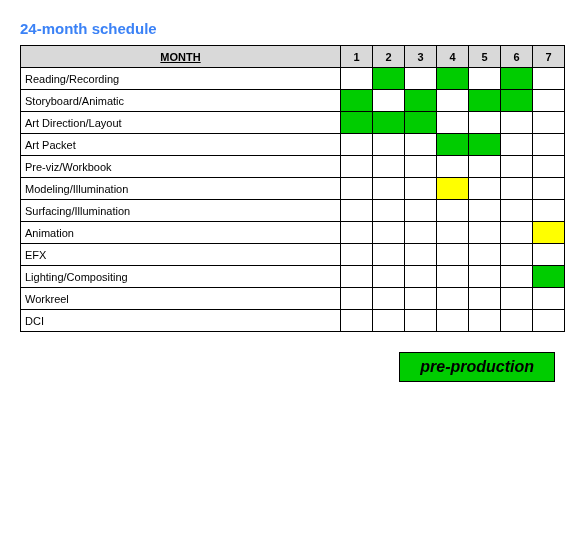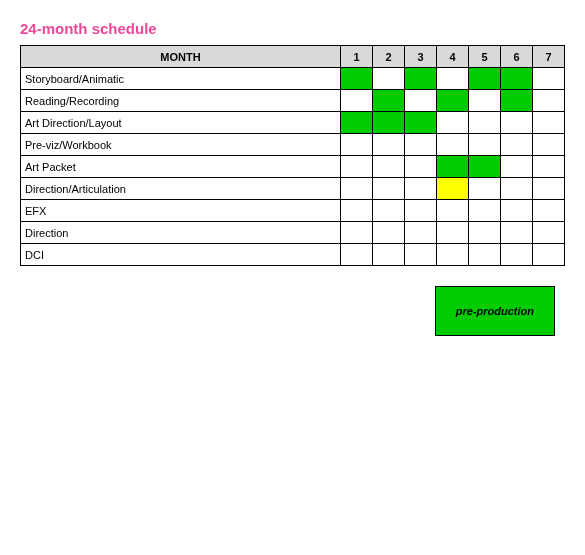--- a/index.html
+++ b/index.html
@@ -8,21 +8,21 @@
       font-family: Arial, sans-serif;
       font-size: 12px;
       padding: 20px;
       width: 585px;
       min-height: 555px;
     }
     h2 {
       font-size: 15px;
       font-weight: bold;
       margin-bottom: 8px;
-      color: #ec4899;
+      color: #3b82f6;
     }
     table {
       border-collapse: collapse;
       width: 100%;
     }
     th, td {
       border: 1px solid #000;
       text-align: center;
       padding: 2px 4px;
       height: 22px;
@@ -45,118 +45,148 @@
     td.empty { background: #fff; }
     .legend-area {
       margin-top: 20px;
       display: flex;
       justify-content: flex-end;
       padding-right: 10px;
     }
     .legend-box {
       background: #00cc00;
       border: 1px solid #000;
-      padding: 18px 20px;
-      font-size: 11px;
+      padding: 5px 20px;
+      font-size: 16px;
       font-style: italic;
       font-weight: bold;
       color: #000;
     }
   </style>
 </head>
 <body>
 
 <h2>24-month schedule</h2>
 
 <table>
   <thead>
     <tr>
-    <th style="min-width: 155px;">MONTH</th>
+    <th style="min-width: 155px; text-decoration: underline;">MONTH</th>
         <th style="width: 32px;">1</th>
         <th style="width: 32px;">2</th>
         <th style="width: 32px;">3</th>
         <th style="width: 32px;">4</th>
         <th style="width: 32px;">5</th>
         <th style="width: 32px;">6</th>
         <th style="width: 32px;">7</th>
       </tr>
   </thead>
   <tbody id="table-body">
   <tr>
+        <td class="row-label">Reading/Recording</td>
+        <td class="empty"></td>
+        <td class="green"></td>
+        <td class="empty"></td>
+        <td class="green"></td>
+        <td class="empty"></td>
+        <td class="green"></td>
+        <td class="empty"></td>
+      </tr>
+      <tr>
         <td class="row-label">Storyboard/Animatic</td>
         <td class="green"></td>
         <td class="empty"></td>
         <td class="green"></td>
         <td class="empty"></td>
         <td class="green"></td>
         <td class="green"></td>
         <td class="empty"></td>
       </tr>
       <tr>
-        <td class="row-label">Reading/Recording</td>
-        <td class="empty"></td>
-        <td class="green"></td>
-        <td class="empty"></td>
-        <td class="green"></td>
-        <td class="empty"></td>
-        <td class="green"></td>
-        <td class="empty"></td>
-      </tr>
-      <tr>
         <td class="row-label">Art Direction/Layout</td>
         <td class="green"></td>
         <td class="green"></td>
         <td class="green"></td>
         <td class="empty"></td>
         <td class="empty"></td>
         <td class="empty"></td>
         <td class="empty"></td>
       </tr>
       <tr>
+        <td class="row-label">Art Packet</td>
+        <td class="empty"></td>
+        <td class="empty"></td>
+        <td class="empty"></td>
+        <td class="green"></td>
+        <td class="green"></td>
+        <td class="empty"></td>
+        <td class="empty"></td>
+      </tr>
+      <tr>
         <td class="row-label">Pre-viz/Workbook</td>
         <td class="empty"></td>
         <td class="empty"></td>
         <td class="empty"></td>
         <td class="empty"></td>
         <td class="empty"></td>
         <td class="empty"></td>
         <td class="empty"></td>
       </tr>
       <tr>
-        <td class="row-label">Art Packet</td>
-        <td class="empty"></td>
-        <td class="empty"></td>
-        <td class="empty"></td>
-        <td class="green"></td>
-        <td class="green"></td>
-        <td class="empty"></td>
-        <td class="empty"></td>
-      </tr>
-      <tr>
-        <td class="row-label">Direction/Articulation</td>
+        <td class="row-label">Modeling/Illumination</td>
         <td class="empty"></td>
         <td class="empty"></td>
         <td class="empty"></td>
         <td class="yellow"></td>
         <td class="empty"></td>
         <td class="empty"></td>
         <td class="empty"></td>
       </tr>
       <tr>
+        <td class="row-label">Surfacing/Illumination</td>
+        <td class="empty"></td>
+        <td class="empty"></td>
+        <td class="empty"></td>
+        <td class="empty"></td>
+        <td class="empty"></td>
+        <td class="empty"></td>
+        <td class="empty"></td>
+      </tr>
+      <tr>
+        <td class="row-label">Animation</td>
+        <td class="empty"></td>
+        <td class="empty"></td>
+        <td class="empty"></td>
+        <td class="empty"></td>
+        <td class="empty"></td>
+        <td class="empty"></td>
+        <td class="yellow"></td>
+      </tr>
+      <tr>
         <td class="row-label">EFX</td>
         <td class="empty"></td>
         <td class="empty"></td>
         <td class="empty"></td>
         <td class="empty"></td>
         <td class="empty"></td>
         <td class="empty"></td>
         <td class="empty"></td>
       </tr>
       <tr>
-        <td class="row-label">Direction</td>
+        <td class="row-label">Lighting/Compositing</td>
+        <td class="empty"></td>
+        <td class="empty"></td>
+        <td class="empty"></td>
+        <td class="empty"></td>
+        <td class="empty"></td>
+        <td class="empty"></td>
+        <td class="green"></td>
+      </tr>
+      <tr>
+        <td class="row-label">Workreel</td>
         <td class="empty"></td>
         <td class="empty"></td>
         <td class="empty"></td>
         <td class="empty"></td>
         <td class="empty"></td>
         <td class="empty"></td>
         <td class="empty"></td>
       </tr>
       <tr>
         <td class="row-label">DCI</td>

